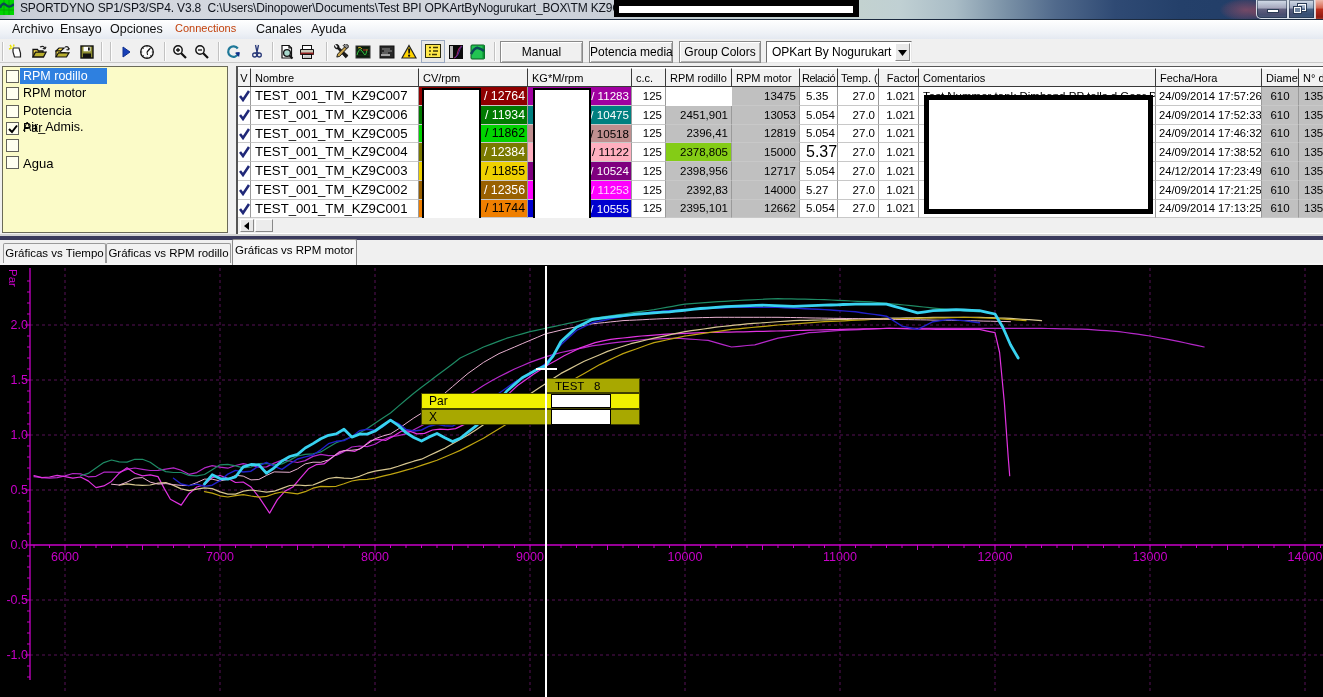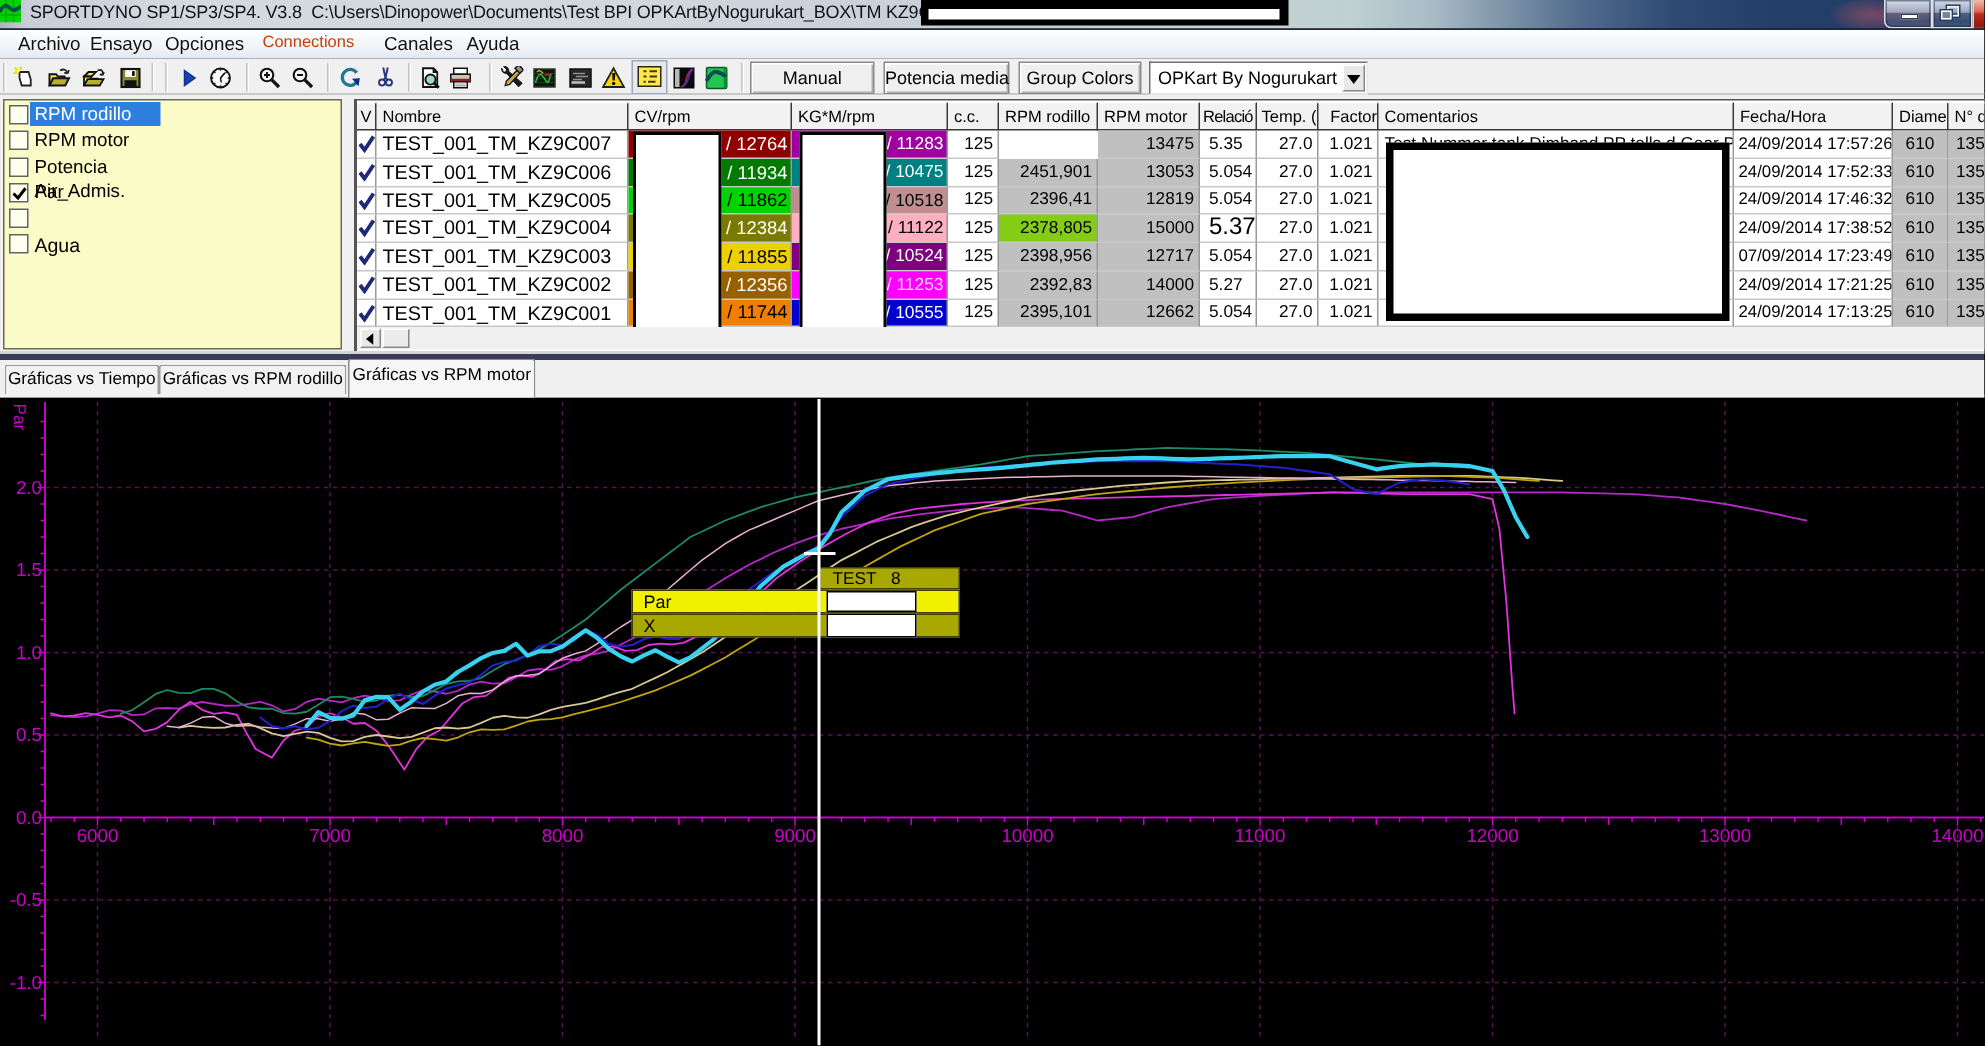--- a/index.html
+++ b/index.html
@@ -267,21 +267,21 @@
 <div class="abs" style="left:251px;top:162px;width:168px;height:19px;font-size:13.2px;color:#000;line-height:18px;overflow:hidden;white-space:nowrap;border-right:1px solid #9a9a9a;border-bottom:1px solid #c8c8c8;padding-left:4px;">TEST_001_TM_KZ9C003</div>
 <div class="abs" style="left:419px;top:162px;width:109px;height:19px;font-size:12.3px;color:#000;line-height:18px;overflow:hidden;white-space:nowrap;border-right:1px solid #9a9a9a;border-bottom:1px solid #c8c8c8;background:#eed000;text-align:right;padding-right:2px;">/ 11855</div>
 <div class="abs" style="left:528px;top:162px;width:104px;height:19px;font-size:11.6px;color:#fff;line-height:18px;overflow:hidden;white-space:nowrap;border-right:1px solid #9a9a9a;border-bottom:1px solid #c8c8c8;background:#7f007f;text-align:right;padding-right:2px;">/ 10524</div>
 <div class="abs" style="left:632px;top:162px;width:34px;height:19px;font-size:11.5px;color:#000;line-height:18px;overflow:hidden;white-space:nowrap;border-right:1px solid #9a9a9a;border-bottom:1px solid #c8c8c8;text-align:right;padding-right:3px;">125</div>
 <div class="abs" style="left:666px;top:162px;width:66px;height:19px;font-size:11.5px;color:#000;line-height:18px;overflow:hidden;white-space:nowrap;border-right:1px solid #9a9a9a;border-bottom:1px solid #c8c8c8;background:#c0c0c0;text-align:right;padding-right:3px;">2398,956</div>
 <div class="abs" style="left:732px;top:162px;width:68px;height:19px;font-size:11.5px;color:#000;line-height:18px;overflow:hidden;white-space:nowrap;border-right:1px solid #9a9a9a;border-bottom:1px solid #c8c8c8;background:#c0c0c0;text-align:right;padding-right:3px;">12717</div>
 <div class="abs" style="left:800px;top:162px;width:38px;height:19px;font-size:11.5px;color:#000;line-height:18px;overflow:hidden;white-space:nowrap;border-right:1px solid #9a9a9a;border-bottom:1px solid #c8c8c8;padding-left:6px;">5.054</div>
 <div class="abs" style="left:838px;top:162px;width:41px;height:19px;font-size:11.5px;color:#000;line-height:18px;overflow:hidden;white-space:nowrap;border-right:1px solid #9a9a9a;border-bottom:1px solid #c8c8c8;text-align:right;padding-right:3px;">27.0</div>
 <div class="abs" style="left:879px;top:162px;width:40px;height:19px;font-size:11.5px;color:#000;line-height:18px;overflow:hidden;white-space:nowrap;border-right:1px solid #9a9a9a;border-bottom:1px solid #c8c8c8;text-align:right;padding-right:3px;">1.021</div>
 <div class="abs" style="left:919px;top:162px;width:237px;height:19px;font-size:11.5px;color:#000;line-height:18px;overflow:hidden;white-space:nowrap;border-right:1px solid #9a9a9a;border-bottom:1px solid #c8c8c8;padding-left:4px;"></div>
-<div class="abs" style="left:1156px;top:162px;width:106px;height:19px;font-size:11.2px;color:#000;line-height:18px;overflow:hidden;white-space:nowrap;border-right:1px solid #9a9a9a;border-bottom:1px solid #c8c8c8;padding-left:3px;">07/09/2014 17:23:49</div>
+<div class="abs" style="left:1156px;top:162px;width:106px;height:19px;font-size:11.2px;color:#000;line-height:18px;overflow:hidden;white-space:nowrap;border-right:1px solid #9a9a9a;border-bottom:1px solid #c8c8c8;padding-left:3px;">24/12/2014 17:23:49</div>
 <div class="abs" style="left:1262px;top:162px;width:37px;height:19px;font-size:11.5px;color:#000;line-height:18px;overflow:hidden;white-space:nowrap;border-right:1px solid #9a9a9a;border-bottom:1px solid #c8c8c8;background:#c0c0c0;text-align:center;">610</div>
 <div class="abs" style="left:1299px;top:162px;width:25px;height:19px;font-size:11.5px;color:#000;line-height:18px;overflow:hidden;white-space:nowrap;border-right:1px solid #9a9a9a;border-bottom:1px solid #c8c8c8;background:#c0c0c0;padding-left:5px;">135</div>
 <div class="abs" style="left:238px;top:181px;width:13px;height:19px;font-size:11.5px;color:#000;line-height:18px;overflow:hidden;white-space:nowrap;border-right:1px solid #9a9a9a;border-bottom:1px solid #c8c8c8;text-align:center;"><svg width="11" height="12" viewBox="0 0 11 12" style="margin-top:3px">
       <path d="M1 6 L4 10 L10 1" stroke="#202878" stroke-width="2.6" fill="none"></path>
     </svg></div>
 <div class="abs" style="left:251px;top:181px;width:168px;height:19px;font-size:13.2px;color:#000;line-height:18px;overflow:hidden;white-space:nowrap;border-right:1px solid #9a9a9a;border-bottom:1px solid #c8c8c8;padding-left:4px;">TEST_001_TM_KZ9C002</div>
 <div class="abs" style="left:419px;top:181px;width:109px;height:19px;font-size:12.3px;color:#fff;line-height:18px;overflow:hidden;white-space:nowrap;border-right:1px solid #9a9a9a;border-bottom:1px solid #c8c8c8;background:#996000;text-align:right;padding-right:2px;">/ 12356</div>
 <div class="abs" style="left:528px;top:181px;width:104px;height:19px;font-size:11.6px;color:#ffd0ff;line-height:18px;overflow:hidden;white-space:nowrap;border-right:1px solid #9a9a9a;border-bottom:1px solid #c8c8c8;background:#ff00ff;text-align:right;padding-right:2px;">/ 11253</div>
 <div class="abs" style="left:632px;top:181px;width:34px;height:19px;font-size:11.5px;color:#000;line-height:18px;overflow:hidden;white-space:nowrap;border-right:1px solid #9a9a9a;border-bottom:1px solid #c8c8c8;text-align:right;padding-right:3px;">125</div>
 <div class="abs" style="left:666px;top:181px;width:66px;height:19px;font-size:11.5px;color:#000;line-height:18px;overflow:hidden;white-space:nowrap;border-right:1px solid #9a9a9a;border-bottom:1px solid #c8c8c8;background:#c0c0c0;text-align:right;padding-right:3px;">2392,83</div>

